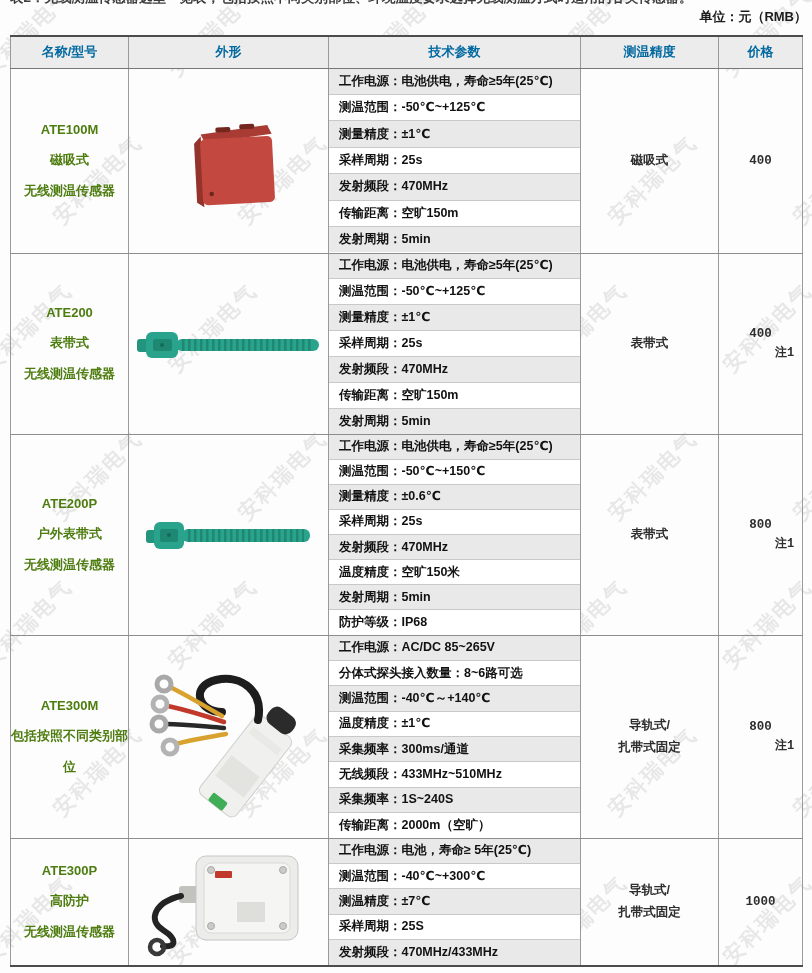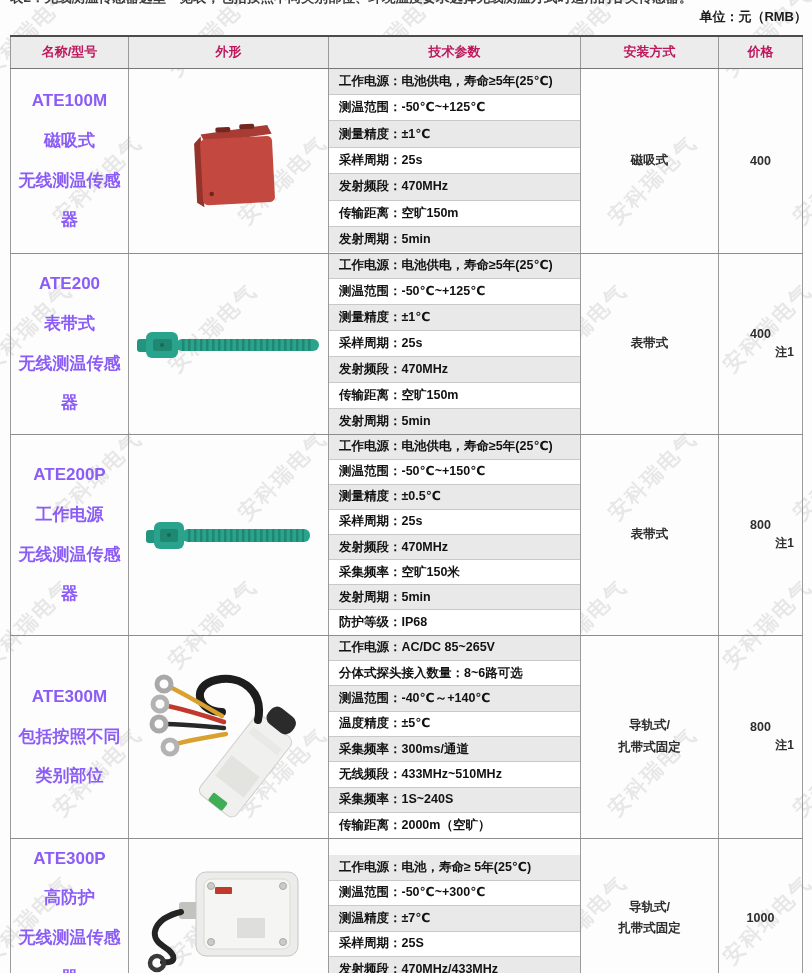--- a/index.html
+++ b/index.html
@@ -14,28 +14,28 @@
                  font-size:13.5px; font-weight:700; color:#3c3c3c; white-space:nowrap;
                  overflow:hidden; line-height:15px; z-index:2; }
   .unit-label { position:absolute; top:8px; right:5px; font-size:13px; font-weight:700;
                 color:#1b1b1b; z-index:2; }
 
   table.spec { position:absolute; left:10px; top:35px; width:792px; z-index:1;
                border-collapse:collapse; table-layout:fixed;
                border-left:1px solid #9a9a9a; border-right:1px solid #9a9a9a;
                border-top:2px solid #4c4c4c; border-bottom:2px solid #4c4c4c; }
   table.spec th { height:32px; background:#ececec; font-size:13px; font-weight:700;
-                  color:#be185d; border-right:1px solid #9a9a9a; border-bottom:1px solid #777; }
+                  color:#0369a1; border-right:1px solid #9a9a9a; border-bottom:1px solid #777; }
   table.spec th:last-child { border-right:none;margin-top:20px; }
   table.spec td { border-right:1px solid #9a9a9a; border-bottom:1px solid #8d8d8d;
                   vertical-align:middle; text-align:center; padding:0; background:transparent; }
-  table.spec td:last-child { border-right:none; }
+  table.spec td:last-child { border-right:none;font-family:Liberation Mono, monospace; }
   table.spec tr:last-child td { border-bottom:none; }
 
-  .model-cell { font-size:17px; font-weight:600; color:#8b5cf6; line-height:2.35; }
+  .model-cell { font-size:13px; font-weight:600; color:#4d7c0f; line-height:2.35; }
   .photo-cell svg { display:block; margin:0 auto; }
   .params { display:flex; flex-direction:column; width:100%; }
   .param-row { flex:1; display:flex; align-items:center; text-align:left; padding-left:10px;
                font-size:12.5px; font-weight:700; color:#111;
                border-bottom:1px solid #c9c9c9; background:#ffffff; }
   .param-row:nth-child(odd) { background:#e9e9e9; }
   .param-row:last-child { border-bottom:none; }
   .mount-cell { font-size:12.5px; font-weight:600; color:#2e2e2e; line-height:1.7; }
   .price-cell { font-size:12.5px; font-weight:600; color:#2e2e2e; }
   .price-note { margin-top:3px; transform:translateX(24px); font-size:12px; }
@@ -91,21 +91,21 @@
         <col style="width:200px">
         <col style="width:252px">
       <col style="width:138px">
         <col style="width:84px">
     </colgroup>
     <thead>
         <tr id="head-row">
           <th>名称/型号</th>
           <th>外形</th>
           <th>技术参数</th>
-          <th>安装方式</th>
+          <th>测温精度</th>
           <th>价格</th>
         </tr>
       </thead>
     <tbody id="body-rows">
         <tr style="height: 185px;">
           <td class="model-cell">
             <div>ATE100M</div>
             <div>磁吸式</div>
             <div>无线测温传感器</div>
           </td>
@@ -170,41 +170,41 @@
             <div>表带式</div>
           </td>
           <td class="price-cell">
             <div>400</div>
             <div class="price-note">注1</div>
           </td>
         </tr>
         <tr style="height: 201px;">
           <td class="model-cell">
             <div>ATE200P</div>
-            <div>工作电源</div>
+            <div>户外表带式</div>
             <div>无线测温传感器</div>
           </td>
           <td class="photo-cell">
             <svg width="170" height="46" viewBox="0 0 170 46">
   <rect x="2" y="18" width="11" height="13" rx="3" fill="#23957f"></rect>
   <rect x="10" y="10" width="30" height="27" rx="6" fill="#2aa38d"></rect>
   <rect x="16" y="17" width="18" height="13" rx="2" fill="#1e8873"></rect>
   <rect x="38" y="17" width="128" height="13" rx="6" fill="#2aa38d"></rect>
   <line x1="44" y1="23.5" x2="160" y2="23.5" stroke="#1e8873" stroke-width="13" stroke-dasharray="2.5 3.5"></line>
   <circle cx="25" cy="23" r="2" fill="#156b5a"></circle>
 </svg>
           </td>
           <td>
             <div class="params" style="height: 200px;">
               <div class="param-row">工作电源：电池供电，寿命≥5年(25℃)</div>
               <div class="param-row">测温范围：-50℃~+150℃</div>
-              <div class="param-row">测量精度：±0.5℃</div>
+              <div class="param-row">测量精度：±0.6℃</div>
               <div class="param-row">采样周期：25s</div>
               <div class="param-row">发射频段：470MHz</div>
-              <div class="param-row">采集频率：空旷150米</div>
+              <div class="param-row">温度精度：空旷150米</div>
               <div class="param-row">发射周期：5min</div>
               <div class="param-row">防护等级：IP68</div>
             </div>
           </td>
           <td class="mount-cell">
             <div>表带式</div>
           </td>
           <td class="price-cell">
             <div>800</div>
             <div class="price-note">注1</div>
@@ -233,21 +233,21 @@
   <circle cx="14" cy="50" r="7" fill="none" stroke="#b3b3b3" stroke-width="5"></circle>
   <circle cx="13" cy="70" r="7" fill="none" stroke="#a9a9a9" stroke-width="5"></circle>
   <circle cx="24" cy="93" r="7" fill="none" stroke="#b3b3b3" stroke-width="5"></circle>
 </svg>
           </td>
           <td>
             <div class="params" style="height: 202px;">
               <div class="param-row">工作电源：AC/DC 85~265V</div>
               <div class="param-row">分体式探头接入数量：8~6路可选</div>
               <div class="param-row">测温范围：-40℃～+140℃</div>
-              <div class="param-row">温度精度：±5℃</div>
+              <div class="param-row">温度精度：±1℃</div>
               <div class="param-row">采集频率：300ms/通道</div>
               <div class="param-row">无线频段：433MHz~510MHz</div>
               <div class="param-row">采集频率：1S~240S</div>
               <div class="param-row">传输距离：2000m（空旷）</div>
             </div>
           </td>
           <td class="mount-cell">
             <div>导轨式/</div>
             <div>扎带式固定</div>
           </td>
@@ -273,21 +273,21 @@
   <circle cx="144" cy="82" r="3.5" fill="#cbcbc8" stroke="#aaaaa7"></circle>
   <rect x="76" y="27" width="17" height="7" rx="1" fill="#c0392b"></rect>
   <rect x="98" y="58" width="28" height="20" fill="#dededb"></rect>
   <path d="M42 52 C 16 58, 8 76, 24 86 C 40 96, 36 104, 24 102" stroke="#242424" stroke-width="6" fill="none" stroke-linecap="round"></path>
   <circle cx="18" cy="103" r="7" fill="none" stroke="#3a3a3a" stroke-width="4.5"></circle>
 </svg>
           </td>
           <td>
             <div class="params" style="height: 126px;">
               <div class="param-row">工作电源：电池，寿命≥ 5年(25℃)</div>
-              <div class="param-row">测温范围：-50℃~+300℃</div>
+              <div class="param-row">测温范围：-40℃~+300℃</div>
               <div class="param-row">测温精度：±7℃</div>
               <div class="param-row">采样周期：25S</div>
               <div class="param-row">发射频段：470MHz/433MHz</div>
             </div>
           </td>
           <td class="mount-cell">
             <div>导轨式/</div>
             <div>扎带式固定</div>
           </td>
           <td class="price-cell">

